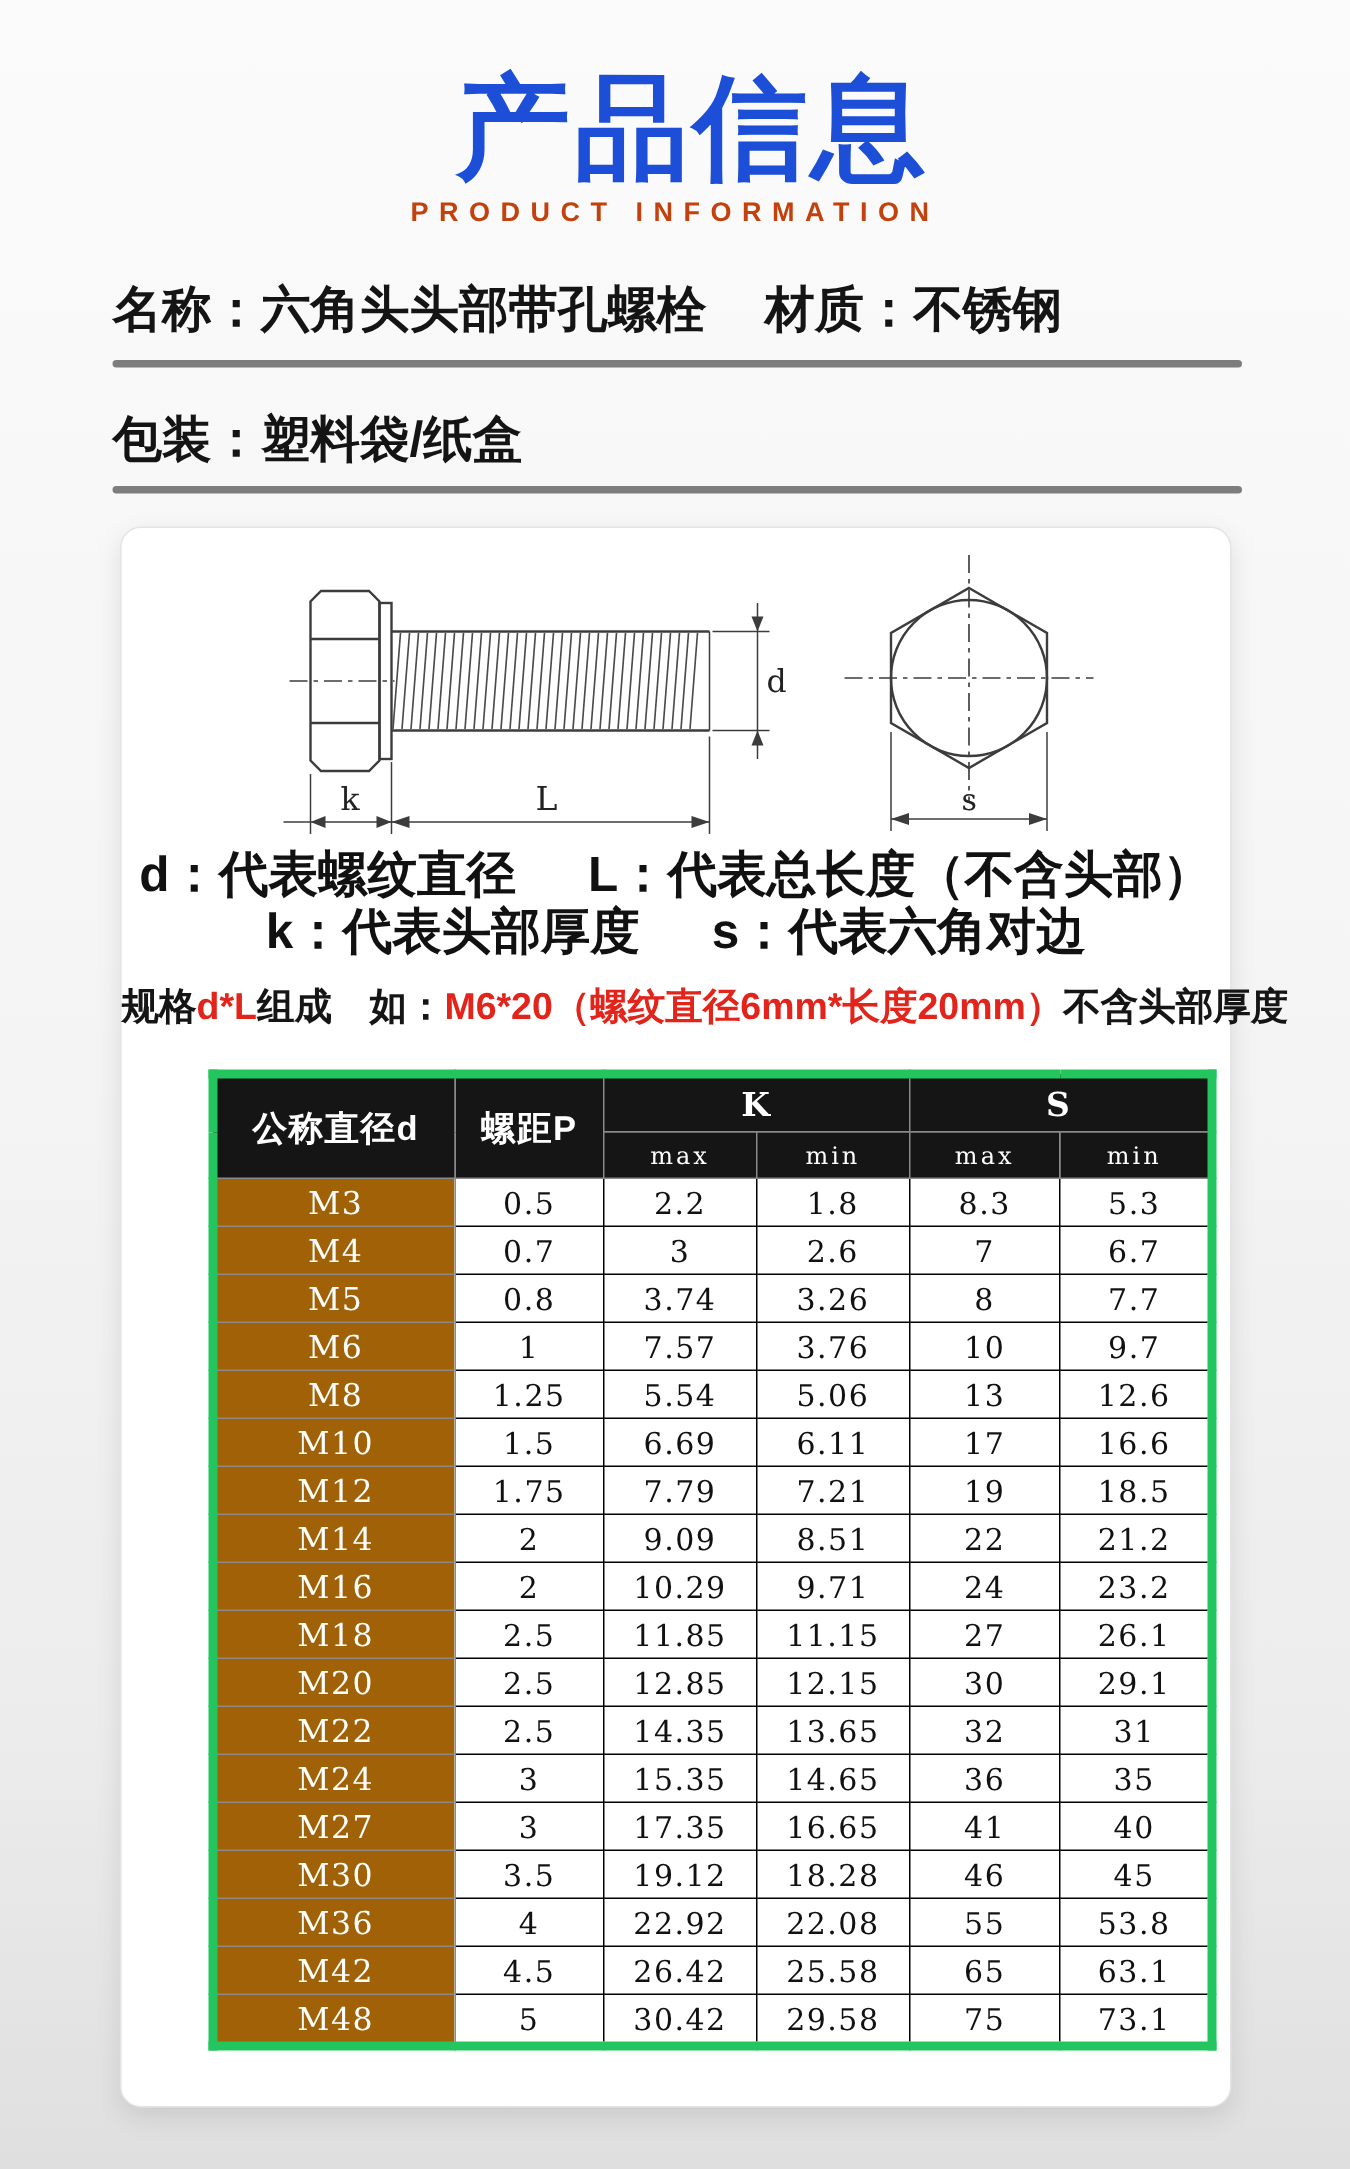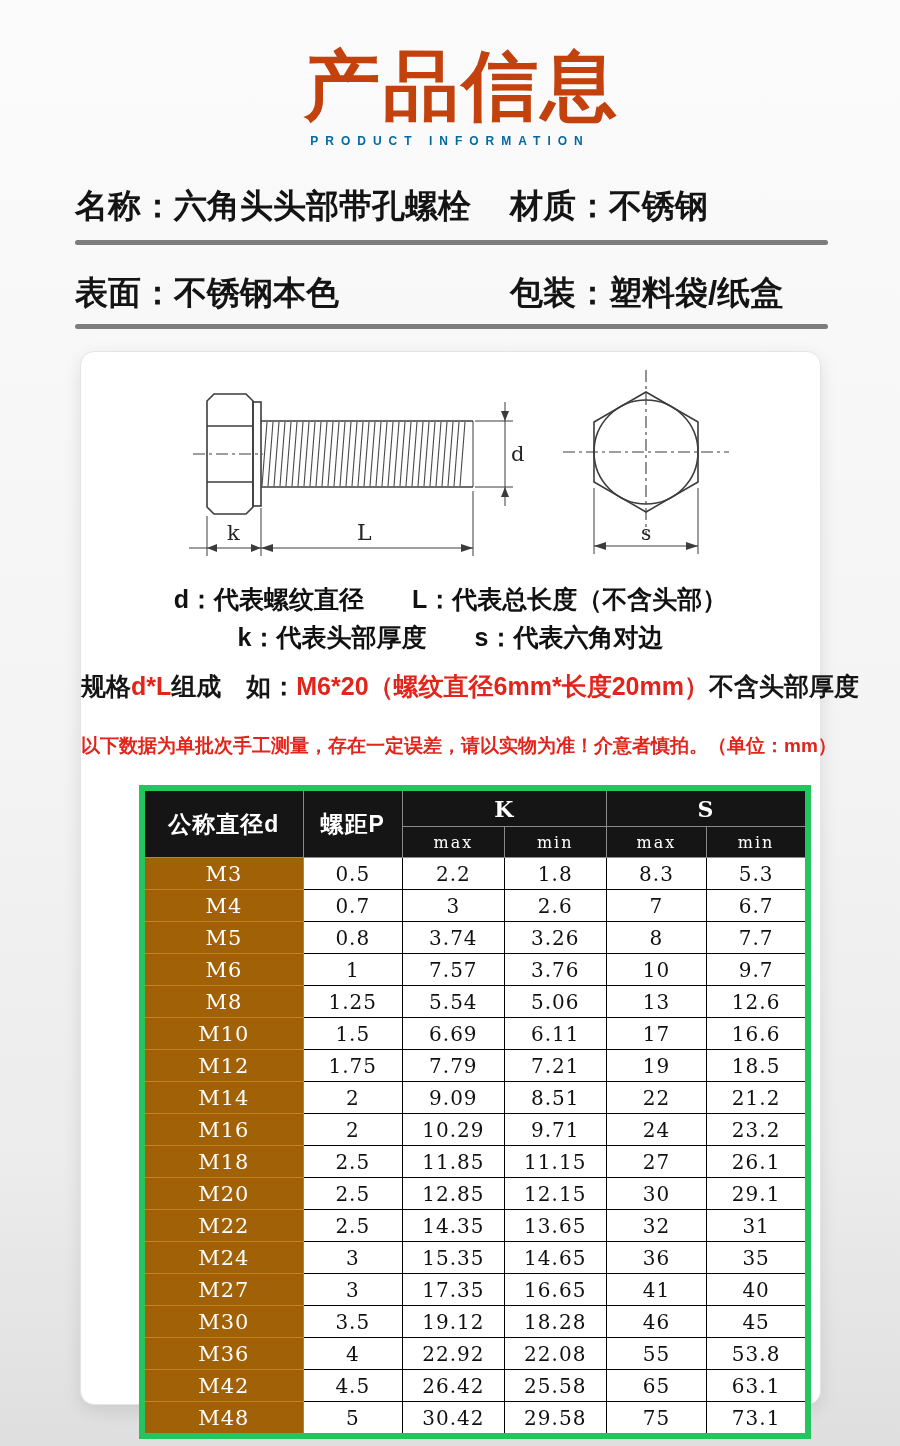--- a/index.html
+++ b/index.html
@@ -8,46 +8,46 @@
     font-family:"Liberation Sans",sans-serif;
     background:linear-gradient(180deg,#fbfbfb 0%,#f5f5f5 45%,#ececec 80%,#dfdfdf 100%);
     overflow:hidden;
   }
   .page{position:relative;width:900px;height:1446px;}
 
   
   .title{
     margin:40px 0 0;text-align:center;
     font-size:76px;line-height:92px;font-weight:900;
-    letter-spacing:3px;color:#c2410c;padding-left:24px;
+    letter-spacing:3px;color:#1d4ed8;padding-left:24px;
   }
   .subtitle{
-    text-align:center;font-size:12px;line-height:18px;
-    font-weight:700;letter-spacing:7px;color:#0369a1;
+    text-align:center;font-size:18px;line-height:18px;
+    font-weight:700;letter-spacing:7px;color:#c2410c;
   }
 
   
   .info{margin:34px 72px 0 75px;font-size:33px;color:#141414;}
   .info-row{display:flex;height:44px;align-items:center;font-weight:600;}
   .info-row .pair-left{width:435px;}
   .rule{height:5px;background:#7d7d7d;border-radius:3px;}
   .rule.first{margin:12px 0 26px;}
   .rule.second{margin:9px 0 0;}
   .info-row.second{margin-top:0;}
 
   
   .card{
     width:741px;margin:22px 0 0 80px;height:1054px;
     background:#ffffff;border:1px solid #e4e4e4;border-radius:14px;
     box-shadow:0 6px 18px rgba(0,0,0,.10);
     box-sizing:border-box;
   }
   .diagram-svg{display:block;margin:12px auto 0;}
 
-  .legend{margin-top:20px;font-size:25px;font-weight:700;color:#111;}
+  .legend{margin-top:4px;font-size:33px;font-weight:700;color:#111;}
   .legend-row{display:flex;justify-content:center;gap:48px;line-height:30px;}
   .legend-row+.legend-row{margin-top:8px;}
 
   .spec-line{
     margin:18px 0 16px;text-align:center;
     font-size:25px;font-weight:700;color:#151515;white-space:nowrap;
   }
   .spec-line .red{color:#e2241b;}
 
   .warning{
@@ -97,23 +97,20 @@
     <div class="info-row">
       <div class="pair-left">
         <span>名称：</span><span>六角头头部带孔螺栓</span>
       </div>
       <div class="pair-right">
         <span>材质：</span><span>不锈钢</span>
       </div>
     </div>
     <div class="rule first"></div>
     <div class="info-row second">
-      <div class="pair-left">
-        <span>表面：</span><span>不锈钢本色</span>
-      </div>
       <div class="pair-right">
         <span>包装：</span><span>塑料袋/纸盒</span>
       </div>
     </div>
     <div class="rule second"></div>
   </section>
 
   <section class="card">
 
     <svg class="diagram-svg" width="700" height="200" viewBox="0 0 700 200" fill="none" stroke="#3c3c3c" stroke-width="1.6">
@@ -203,21 +200,20 @@
         <span>L：代表总长度（不含头部）</span>
       </div>
       <div class="legend-row">
         <span>k：代表头部厚度</span>
         <span>s：代表六角对边</span>
       </div>
     </div>
 
     <p class="spec-line"><span>规格</span><span class="red">d*L</span><span>组成　如：</span><span class="red">M6*20（螺纹直径6mm*长度20mm）</span><span>不含头部厚度</span></p>
 
-    <p class="warning">以下数据为单批次手工测量，存在一定误差，请以实物为准！介意者慎拍。（单位：mm）</p>
 
     <table class="spec">
       <colgroup>
         <col class="c0">
           <col class="c1">
           <col class="c2">
           <col class="c3">
           <col class="c4">
           <col class="c5">
       </colgroup>

